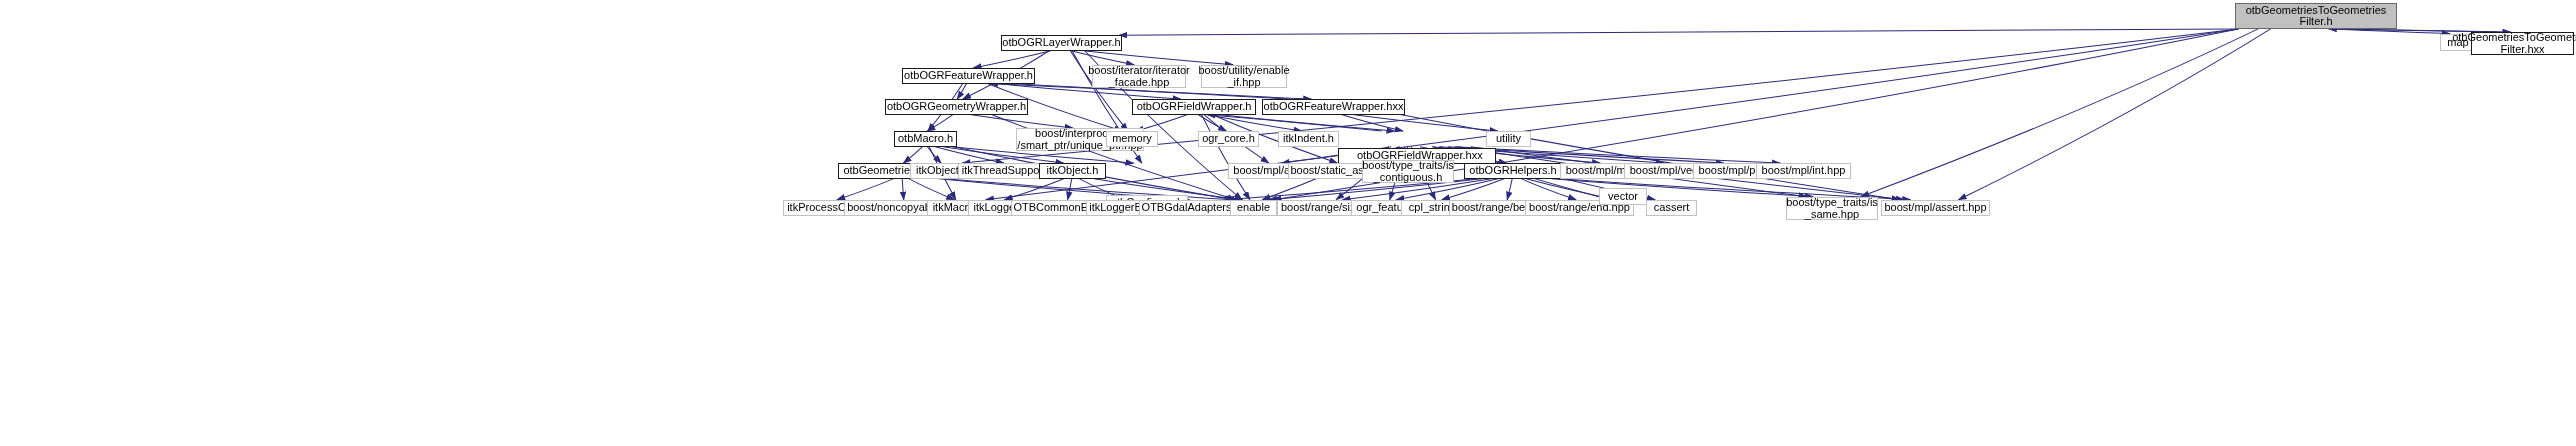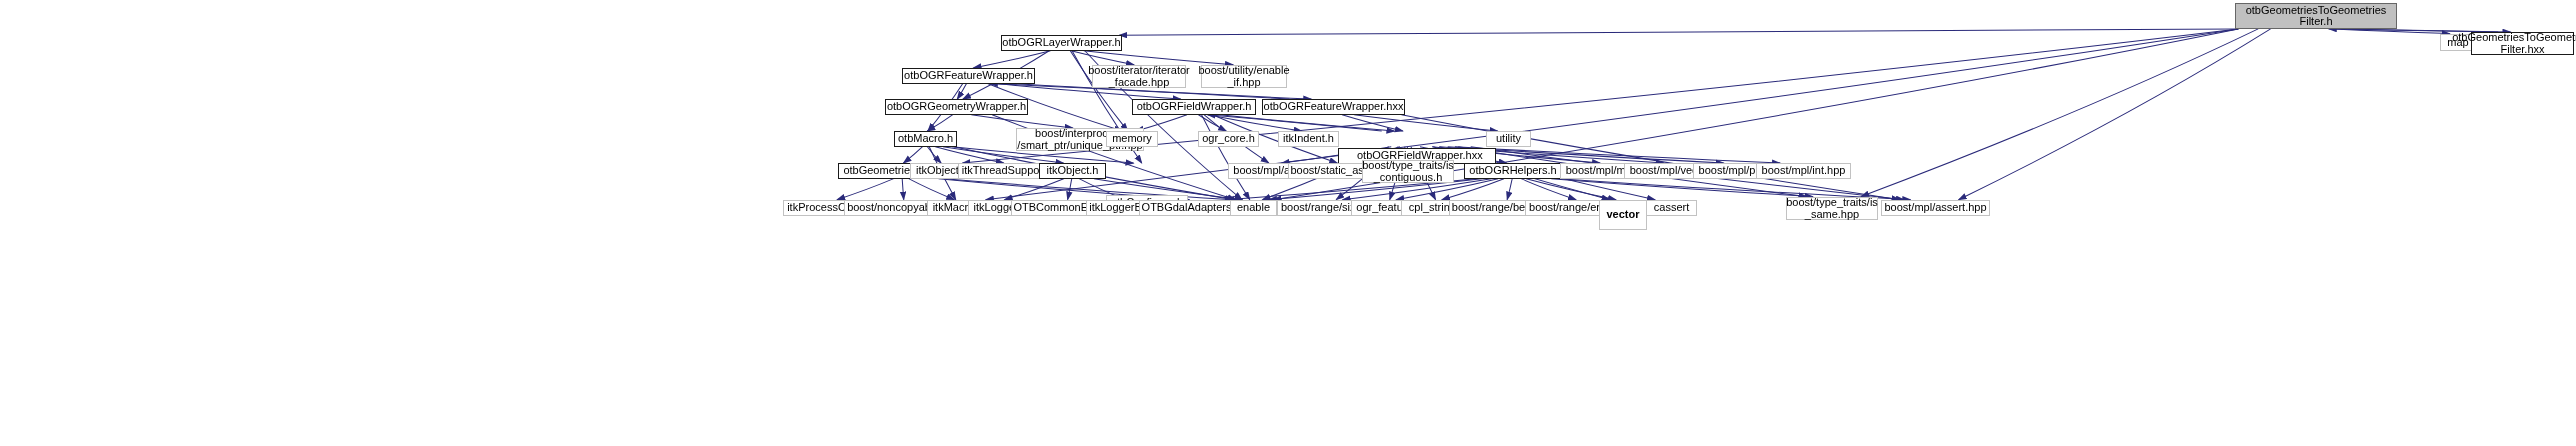--- a/index.html
+++ b/index.html
@@ -148,20 +148,20 @@
       <div class="node plain" style="left: 968px; top: 200px; width: 65px; height: 15.6px;">itkLogger.h</div>
       <div class="node plain" style="left: 1011px; top: 200px; width: 113px; height: 15.6px;">OTBCommonExport.h</div>
       <div class="node plain" style="left: 1086px; top: 200px; width: 86px; height: 15.6px;">itkLoggerBase.h</div>
       <div class="node plain" style="left: 1139px; top: 200px; width: 136px; height: 15.6px;">OTBGdalAdaptersExport.h</div>
       <div class="node plain" style="left: 1230px; top: 200px; width: 47px; height: 15.6px;">enable</div>
       <div class="node plain" style="left: 1277px; top: 200px; width: 110px; height: 15.6px;">boost/range/size.hpp</div>
       <div class="node plain" style="left: 1351px; top: 200px; width: 76px; height: 15.6px;">ogr_feature.h</div>
       <div class="node plain" style="left: 1401px; top: 200px; width: 72px; height: 15.6px;">cpl_string.h</div>
       <div class="node plain" style="left: 1449px; top: 200px; width: 115px; height: 15.6px;">boost/range/begin.hpp</div>
       <div class="node plain" style="left: 1525px; top: 200px; width: 109px; height: 15.6px;">boost/range/end.hpp</div>
-      <div class="node plain" style="left: 1599px; top: 200px; width: 48px; height: 30px; font-weight: bold;">vector</div>
+      <div class="node plain" style="left: 1599px; top: 188px; width: 48px; height: 17px;">vector</div>
       <div class="node plain" style="left: 1646px; top: 200px; width: 51px; height: 15.6px;">cassert</div>
       <div class="node plain" style="left: 1786px; top: 197px; width: 92px; height: 23.4px;">boost/type_traits/is
 _same.hpp</div>
       <div class="node plain" style="left: 1881px; top: 200px; width: 109px; height: 15.6px;">boost/mpl/assert.hpp</div>
     </div>
 </div>
 
 
 </body></html>

